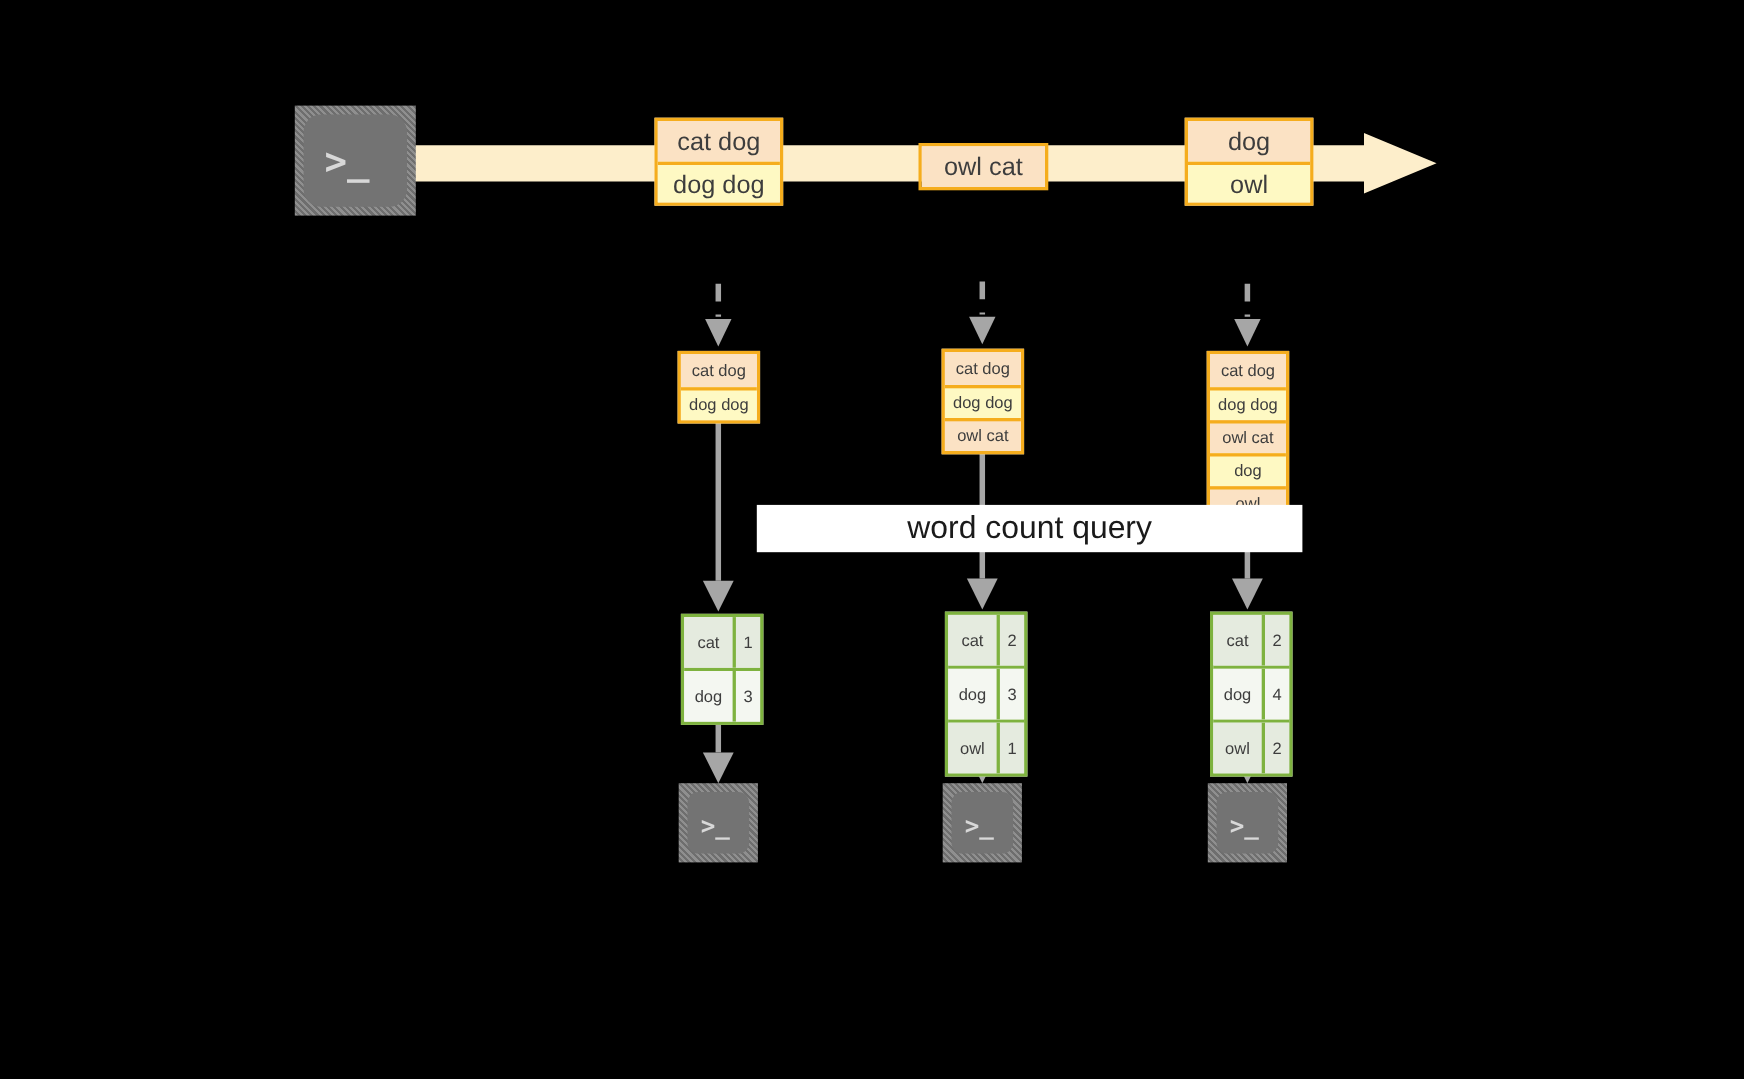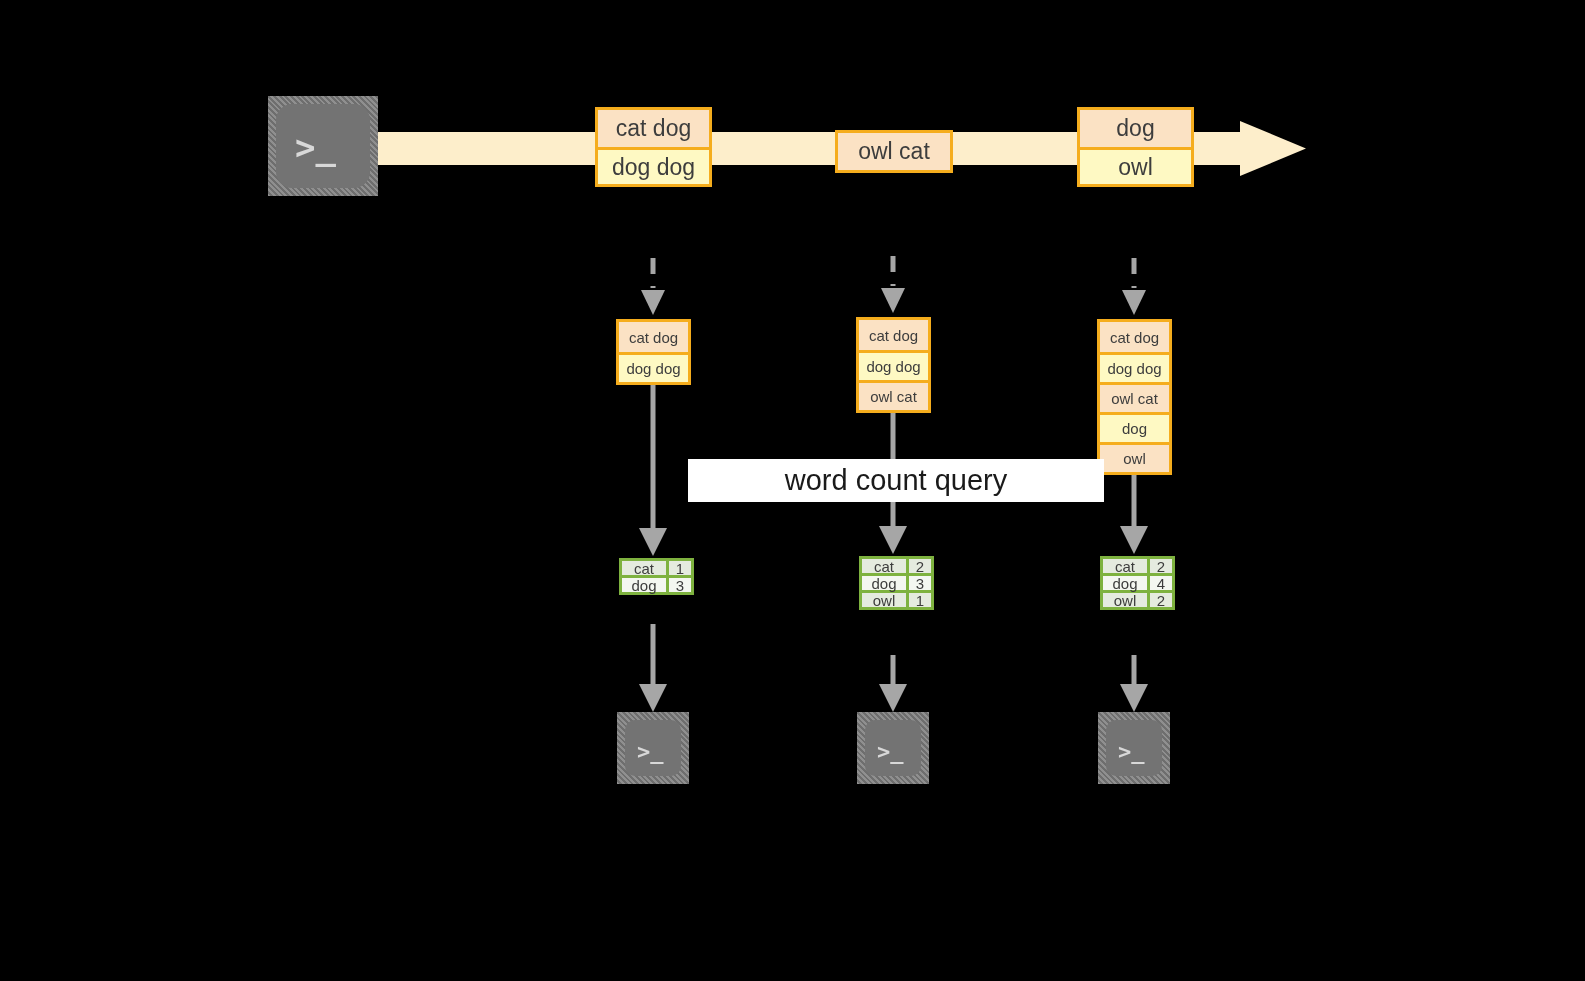--- a/index.html
+++ b/index.html
@@ -99,21 +99,21 @@
 
   
   .gbox {
     position: absolute;
     box-sizing: border-box;
     border: 3px solid #7eb23f;
     background: #f4f7f1;
   }
   .gbox .row {
     display: flex;
-    height: 14px;
+    height: 46px;
   }
   .gbox .row + .row { border-top: 3px solid #7eb23f; }
   .gbox .row .word,
   .gbox .row .count {
     box-sizing: border-box;
     display: flex;
     align-items: center;
     justify-content: center;
     font-size: 15px;
     color: #3d3d3d;
@@ -125,21 +125,21 @@
   .gbox .row.light .word, .gbox .row.light .count { background: #f4f7f1; }
   #res-box-1 { left: 619px; top: 558px; }
   #res-box-2 { left: 859px; top: 556px; }
   #res-box-3 { left: 1100px; top: 556px; }
 
   
   #query-label {
     position: absolute;
     left: 688px;
     top: 459px;
-    width: 416px;
+    width: 496px;
     height: 43px;
     background: #ffffff;
     display: flex;
     align-items: center;
     justify-content: center;
     font-size: 29px;
     color: #1a1a1a;
     white-space: nowrap;
   }
 </style>

